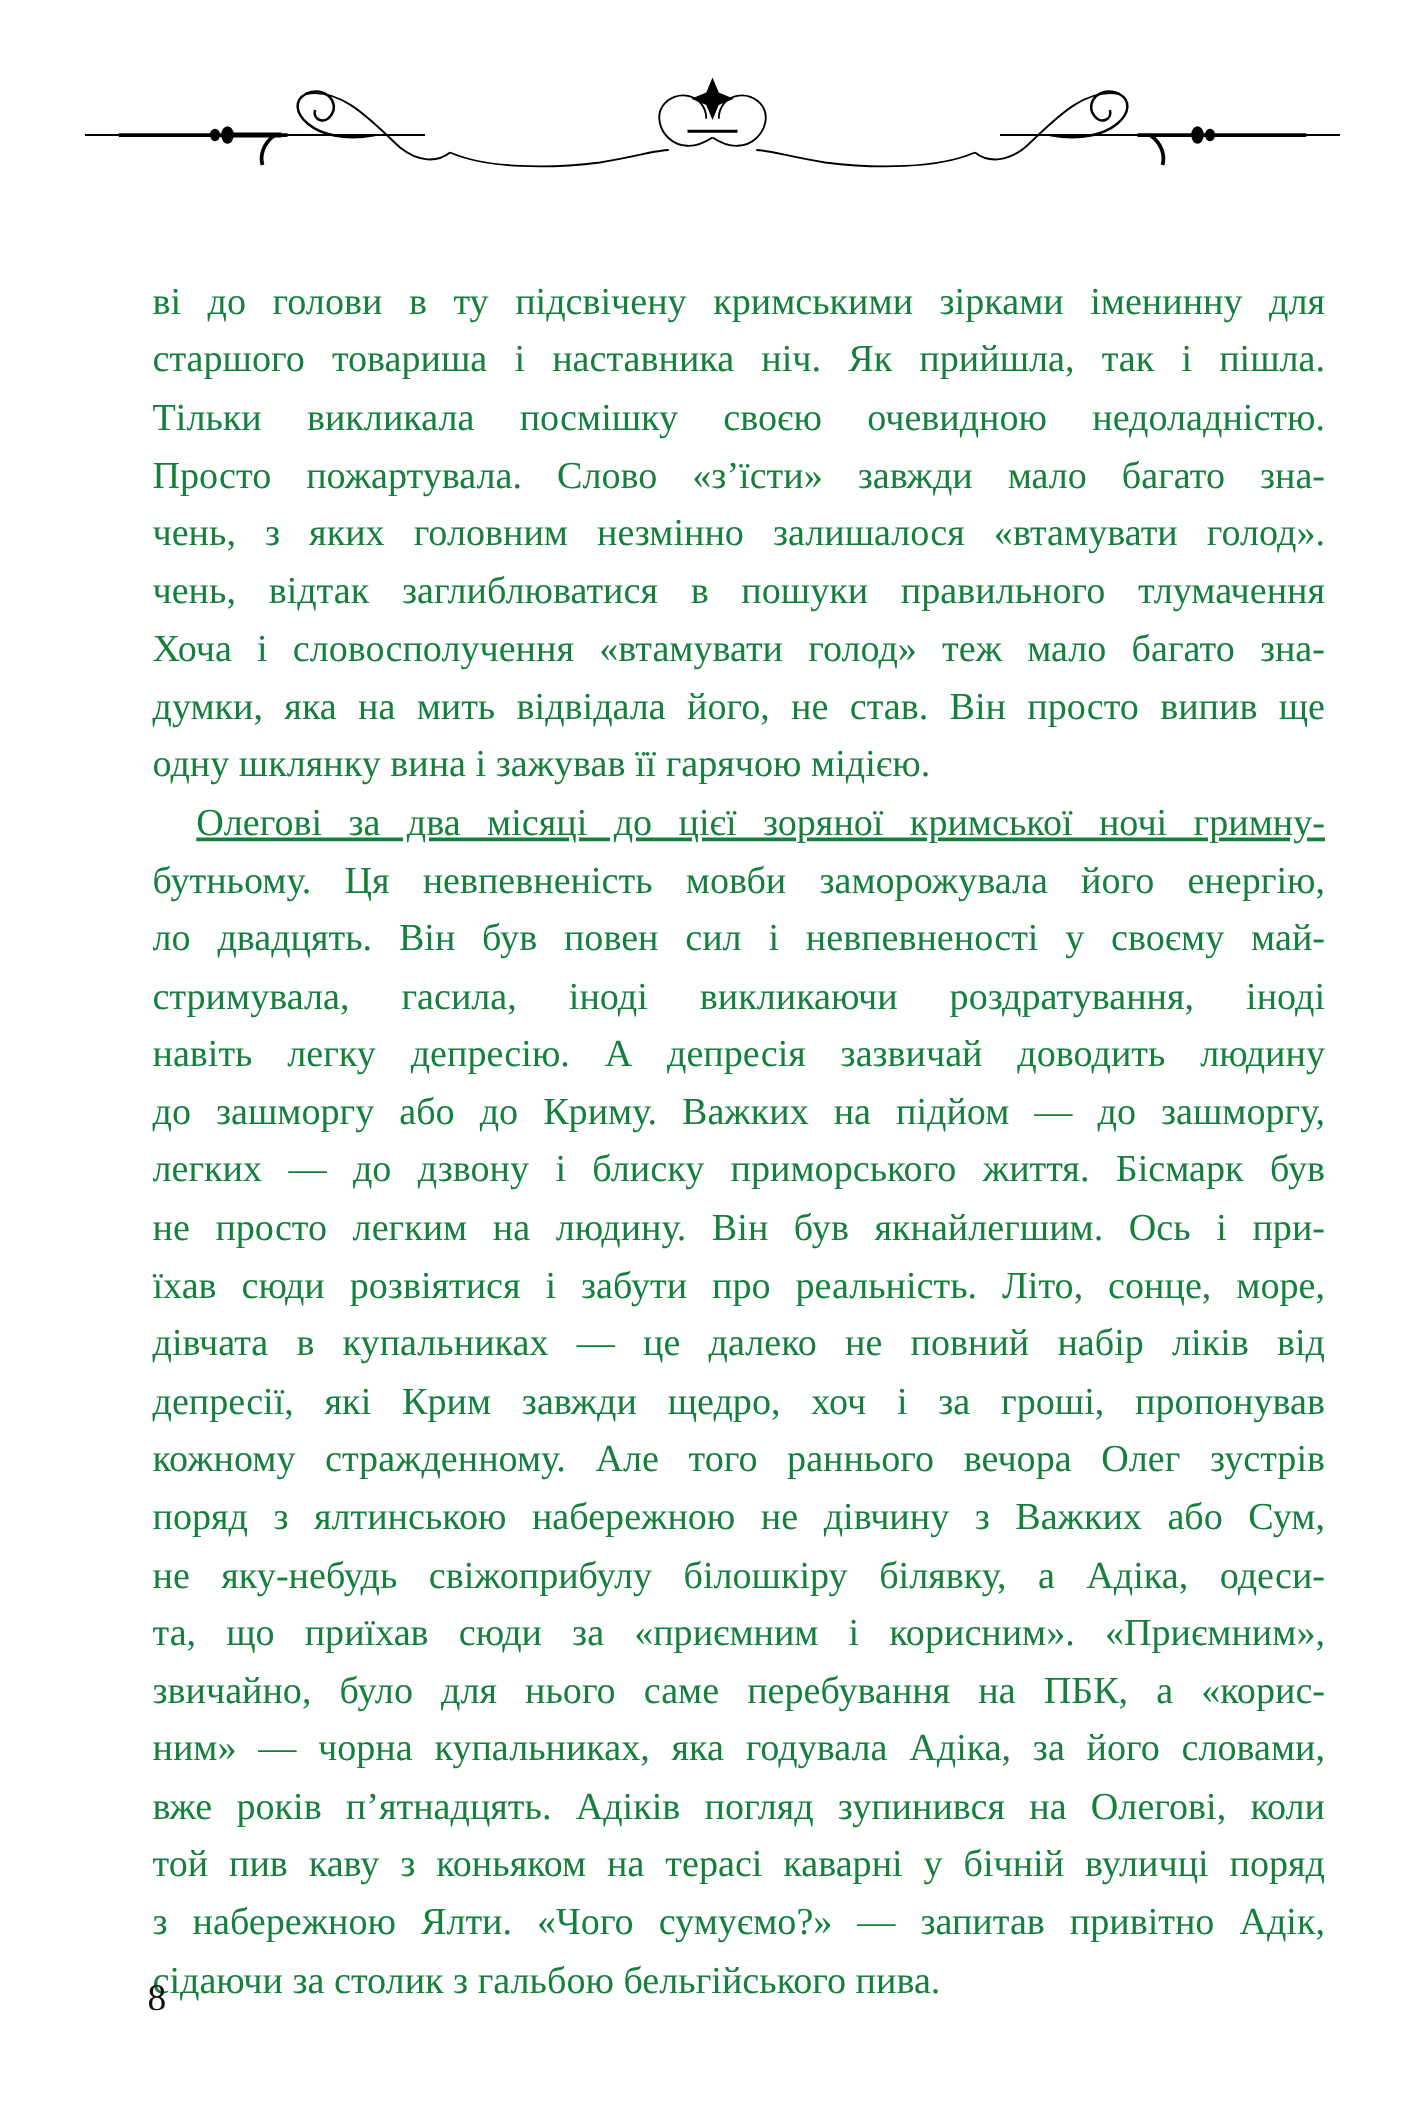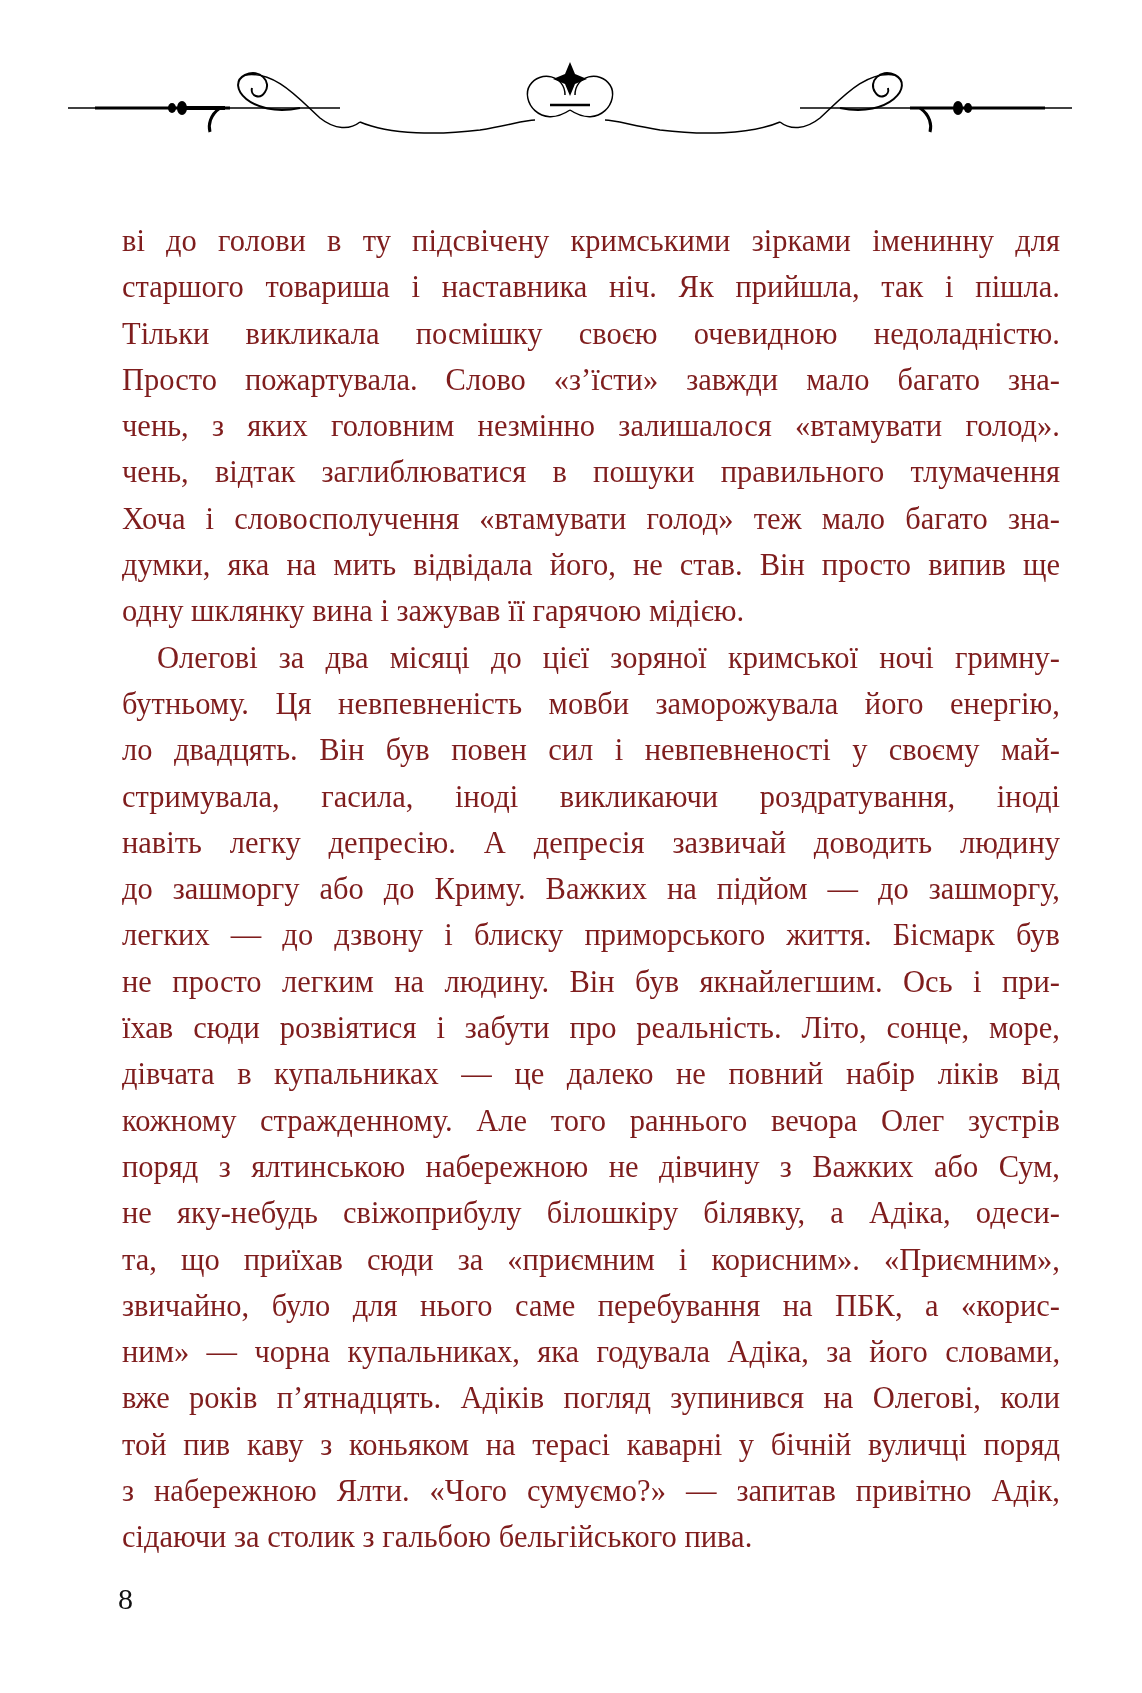--- a/index.html
+++ b/index.html
@@ -2,28 +2,28 @@
 <html><head>
   <meta charset="utf-8">
   <style>
     html, body { margin: 0; padding: 0; background: #ffffff; }
     body { width: 1142px; height: 1693px; position: relative; overflow: hidden; }
     .page { position: absolute; left: 0; top: 0; width: 1142px; height: 1693px; background: #fff; }
     .ornament { position: absolute; left: 60px; top: 60px; width: 1020px; height: 80px; }
     .text-block {
       position: absolute; left: 122px; top: 218px; width: 938px;
       font-family: "Liberation Serif", "DejaVu Serif", serif;
-      font-size: 30.5px; color: #7f1d1d;
+      font-size: 30.5px; color: #15803d;
     }
     .line {
       height: 46.3px; line-height: 46.3px; white-space: nowrap;
       text-align: justify; text-align-last: justify;
     }
     .line.last { text-align-last: left; }
-    .line.indent { padding-left: 35px; }
+    .line.indent { padding-left: 35px; text-decoration: underline; }
     .page-number {
       position: absolute; left: 118px; top: 1582px;
       font-family: "Liberation Serif", "DejaVu Serif", serif;
       font-size: 30px; color: #111;
     }
   </style>
 </head>
 <body>
 
 <div class="page">
@@ -83,20 +83,21 @@
       <div class="line indent">Олегові за два місяці до цієї зоряної кримської ночі гримну-</div>
       <div class="line">бутньому. Ця невпевненість мовби заморожувала його енергію,</div>
       <div class="line">ло двадцять. Він був повен сил і невпевненості у своєму май-</div>
       <div class="line">стримувала, гасила, іноді викликаючи роздратування, іноді</div>
       <div class="line">навіть легку депресію. А депресія зазвичай доводить людину</div>
       <div class="line">до зашморгу або до Криму. Важких на підйом — до зашморгу,</div>
       <div class="line">легких — до дзвону і блиску приморського життя. Бісмарк був</div>
       <div class="line">не просто легким на людину. Він був якнайлегшим. Ось і при-</div>
       <div class="line">їхав сюди розвіятися і забути про реальність. Літо, сонце, море,</div>
       <div class="line">дівчата в купальниках — це далеко не повний набір ліків від</div>
+      <div class="line">депресії, які Крим завжди щедро, хоч і за гроші, пропонував</div>
       <div class="line">кожному стражденному. Але того раннього вечора Олег зустрів</div>
       <div class="line">поряд з ялтинською набережною не дівчину з Важких або Сум,</div>
       <div class="line">не яку-небудь свіжоприбулу білошкіру білявку, а Адіка, одеси-</div>
       <div class="line">та, що приїхав сюди за «приємним і корисним». «Приємним»,</div>
       <div class="line">звичайно, було для нього саме перебування на ПБК, а «корис-</div>
       <div class="line">ним» — чорна купальниках, яка годувала Адіка, за його словами,</div>
       <div class="line">вже років п’ятнадцять. Адіків погляд зупинився на Олегові, коли</div>
       <div class="line">той пив каву з коньяком на терасі каварні у бічній вуличці поряд</div>
       <div class="line">з набережною Ялти. «Чого сумуємо?» — запитав привітно Адік,</div>
       <div class="line last">сідаючи за столик з гальбою бельгійського пива.</div>

